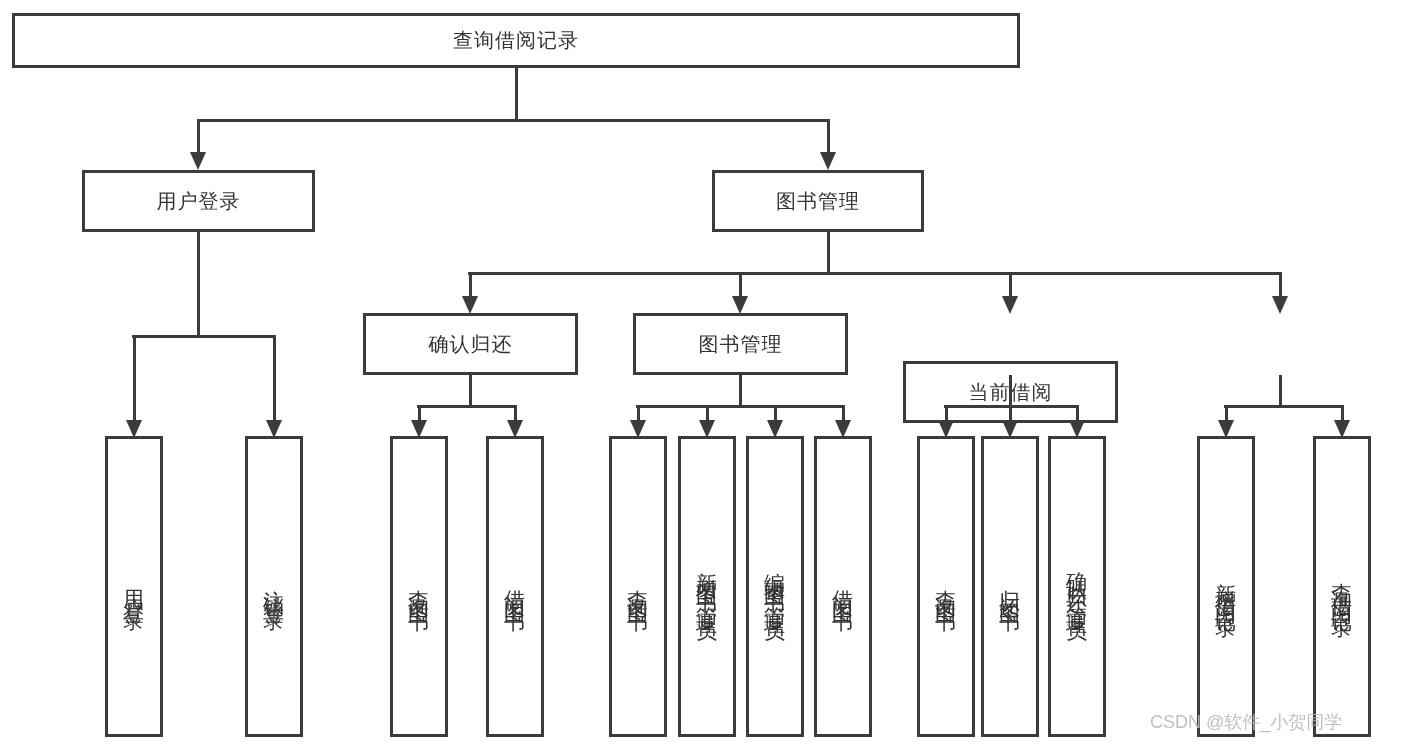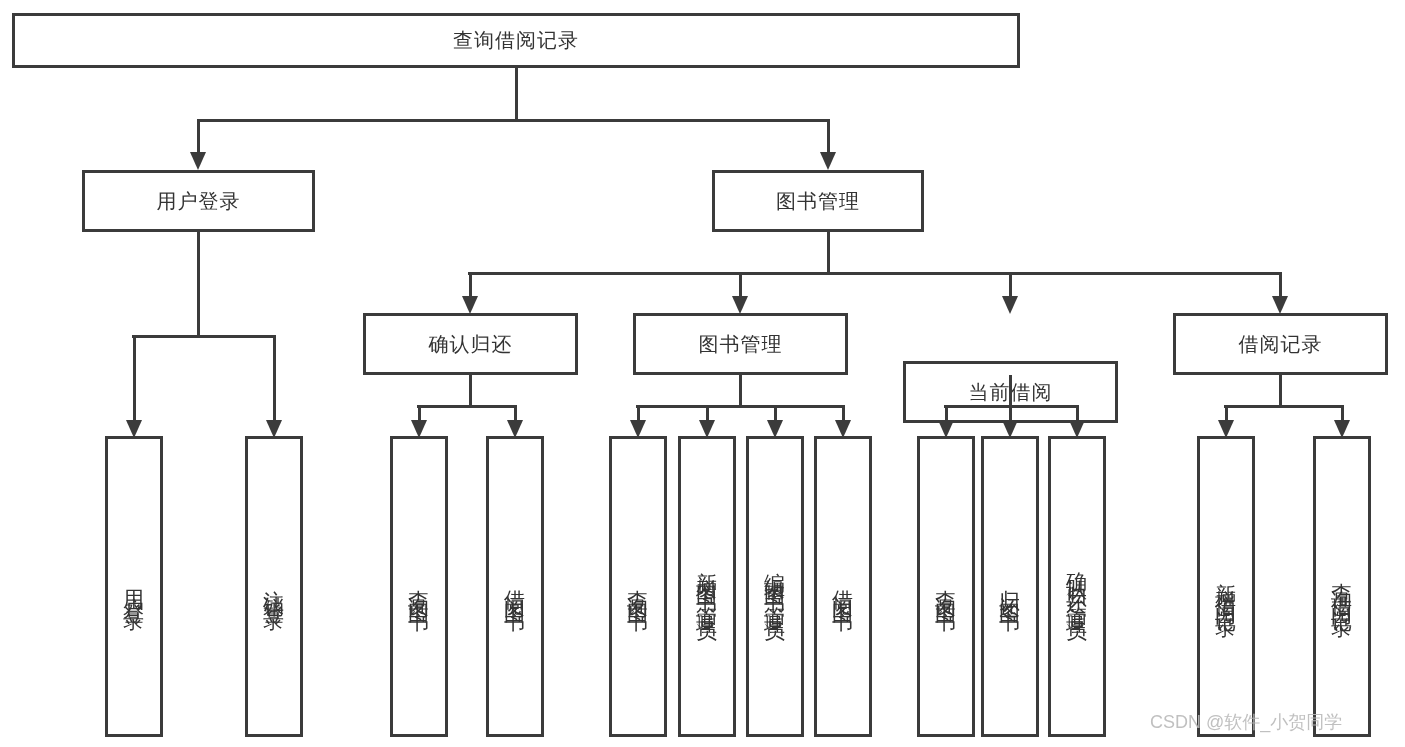--- a/index.html
+++ b/index.html
@@ -55,21 +55,20 @@
 <div id="stage">
 
   <div class="box h-box" style="left:12px; top:13px; width:1008px; height:55px;">查询借阅记录</div>
 
   <div class="box h-box" style="left:82px; top:170px; width:233px; height:62px;">用户登录</div>
   <div class="box h-box" style="left:712px; top:170px; width:212px; height:62px;">图书管理</div>
 
   <div class="box h-box" style="left:363px; top:313px; width:215px; height:62px;">确认归还</div>
   <div class="box h-box" style="left:633px; top:313px; width:215px; height:62px;">图书管理</div>
   <div class="box h-box" style="left:903px; top:313px; width:215px; height:62px;margin-top:48px;">当前借阅</div>
-  <div class="box h-box" style="left:1173px; top:313px; width:215px; height:62px;">借阅记录</div>
 
   <div class="box v-box" style="left:105px;">
     <span class="vtext">用户登录</span>
   </div>
   <div class="box v-box" style="left:245px;">
     <span class="vtext">注销登录</span>
   </div>
 
   <div class="box v-box" style="left:390px;">
     <span class="vtext">查询图书</span>

